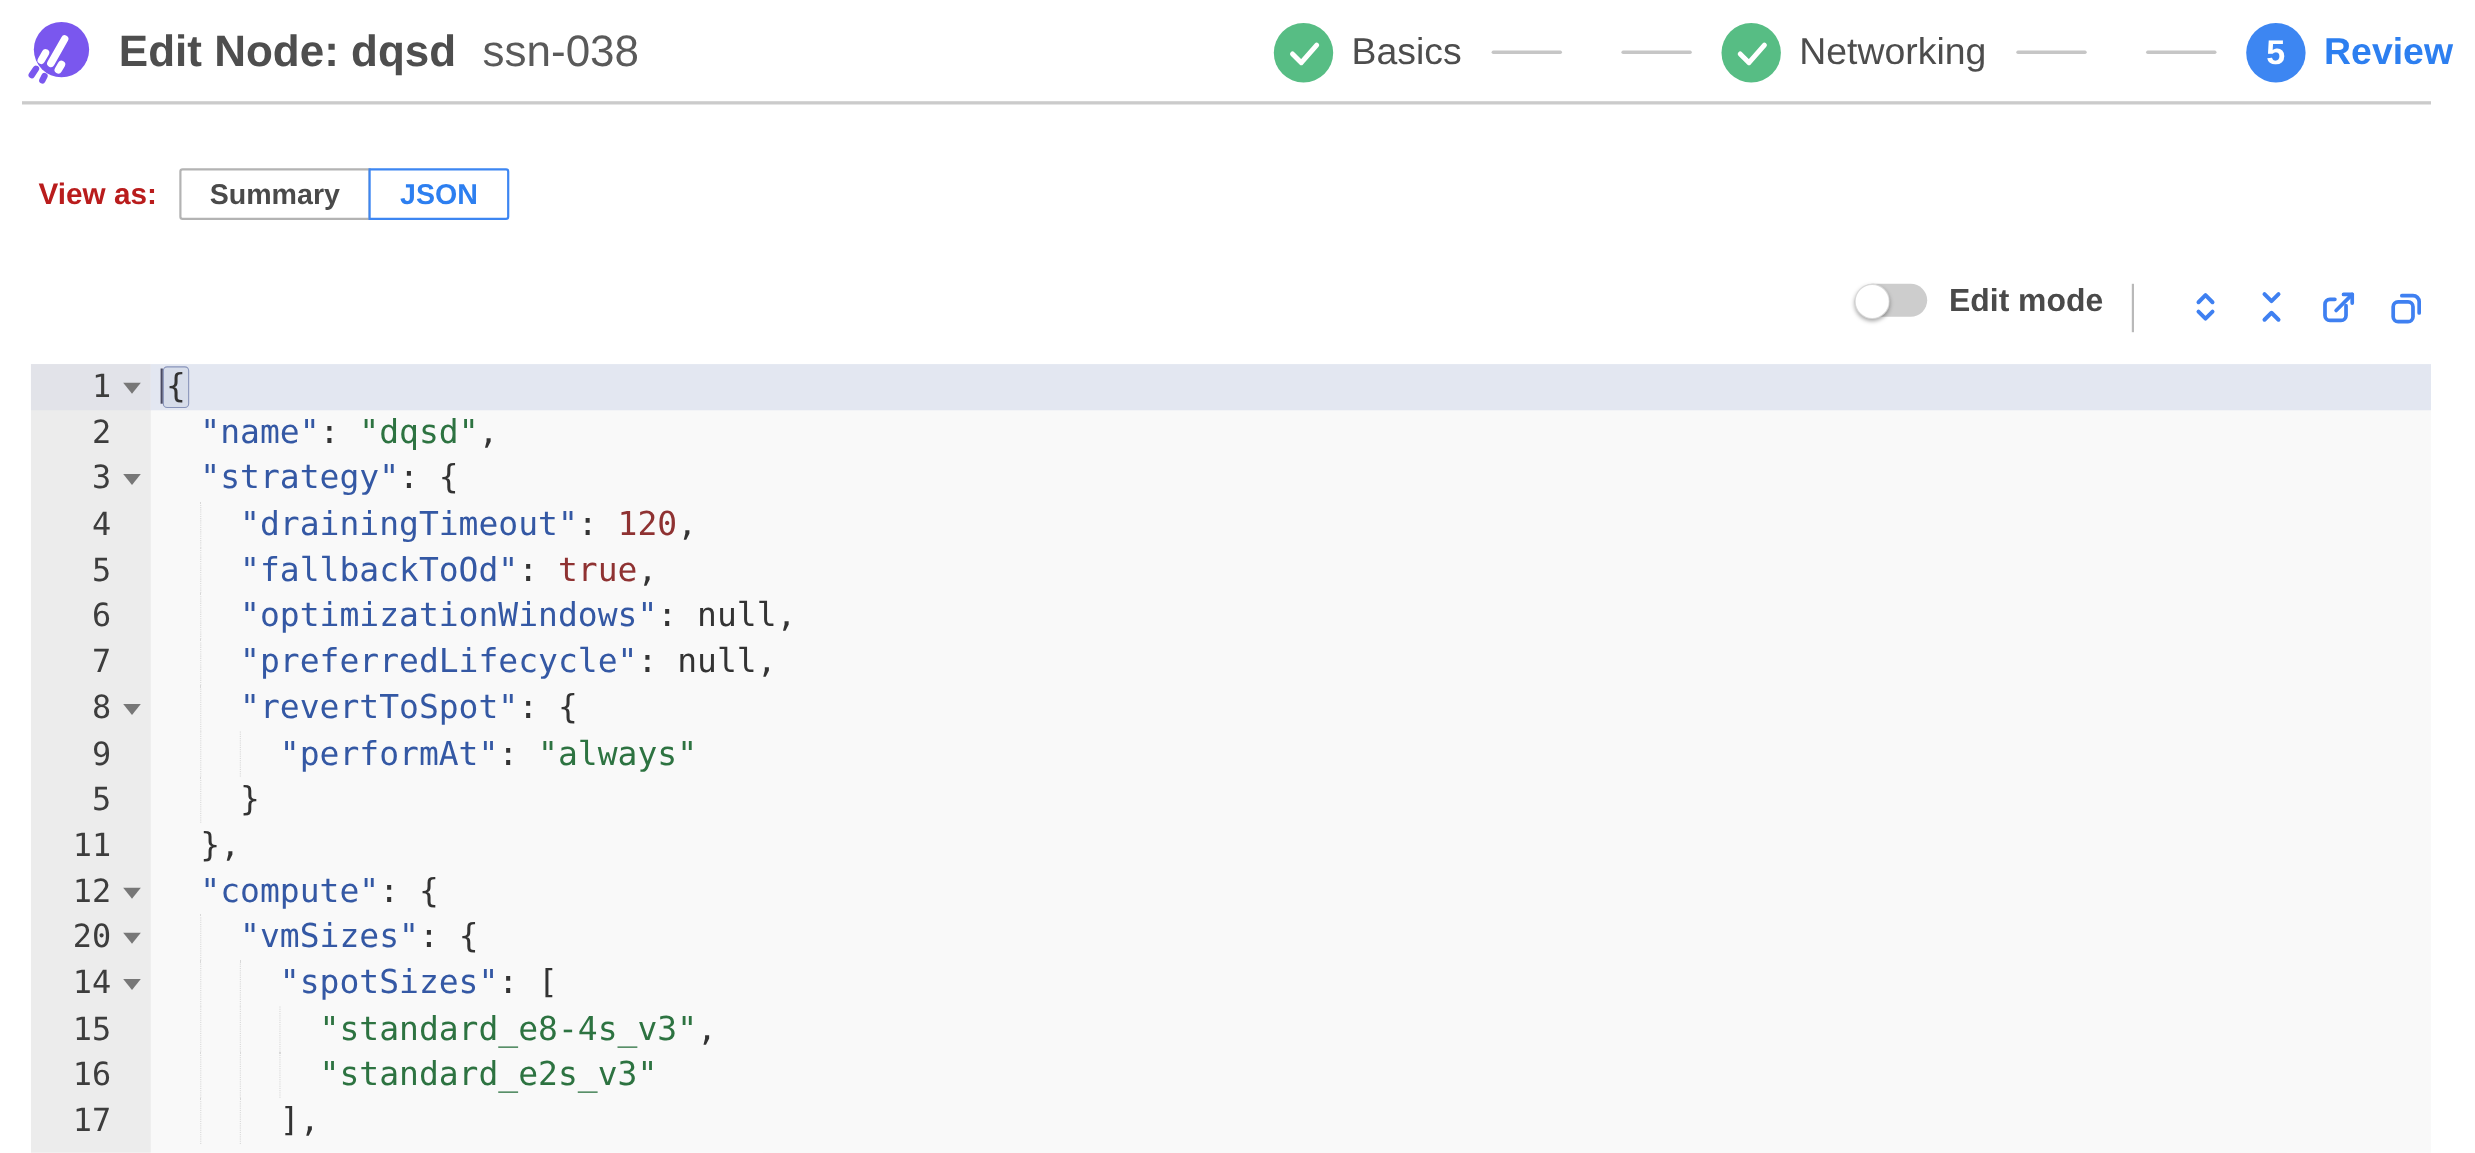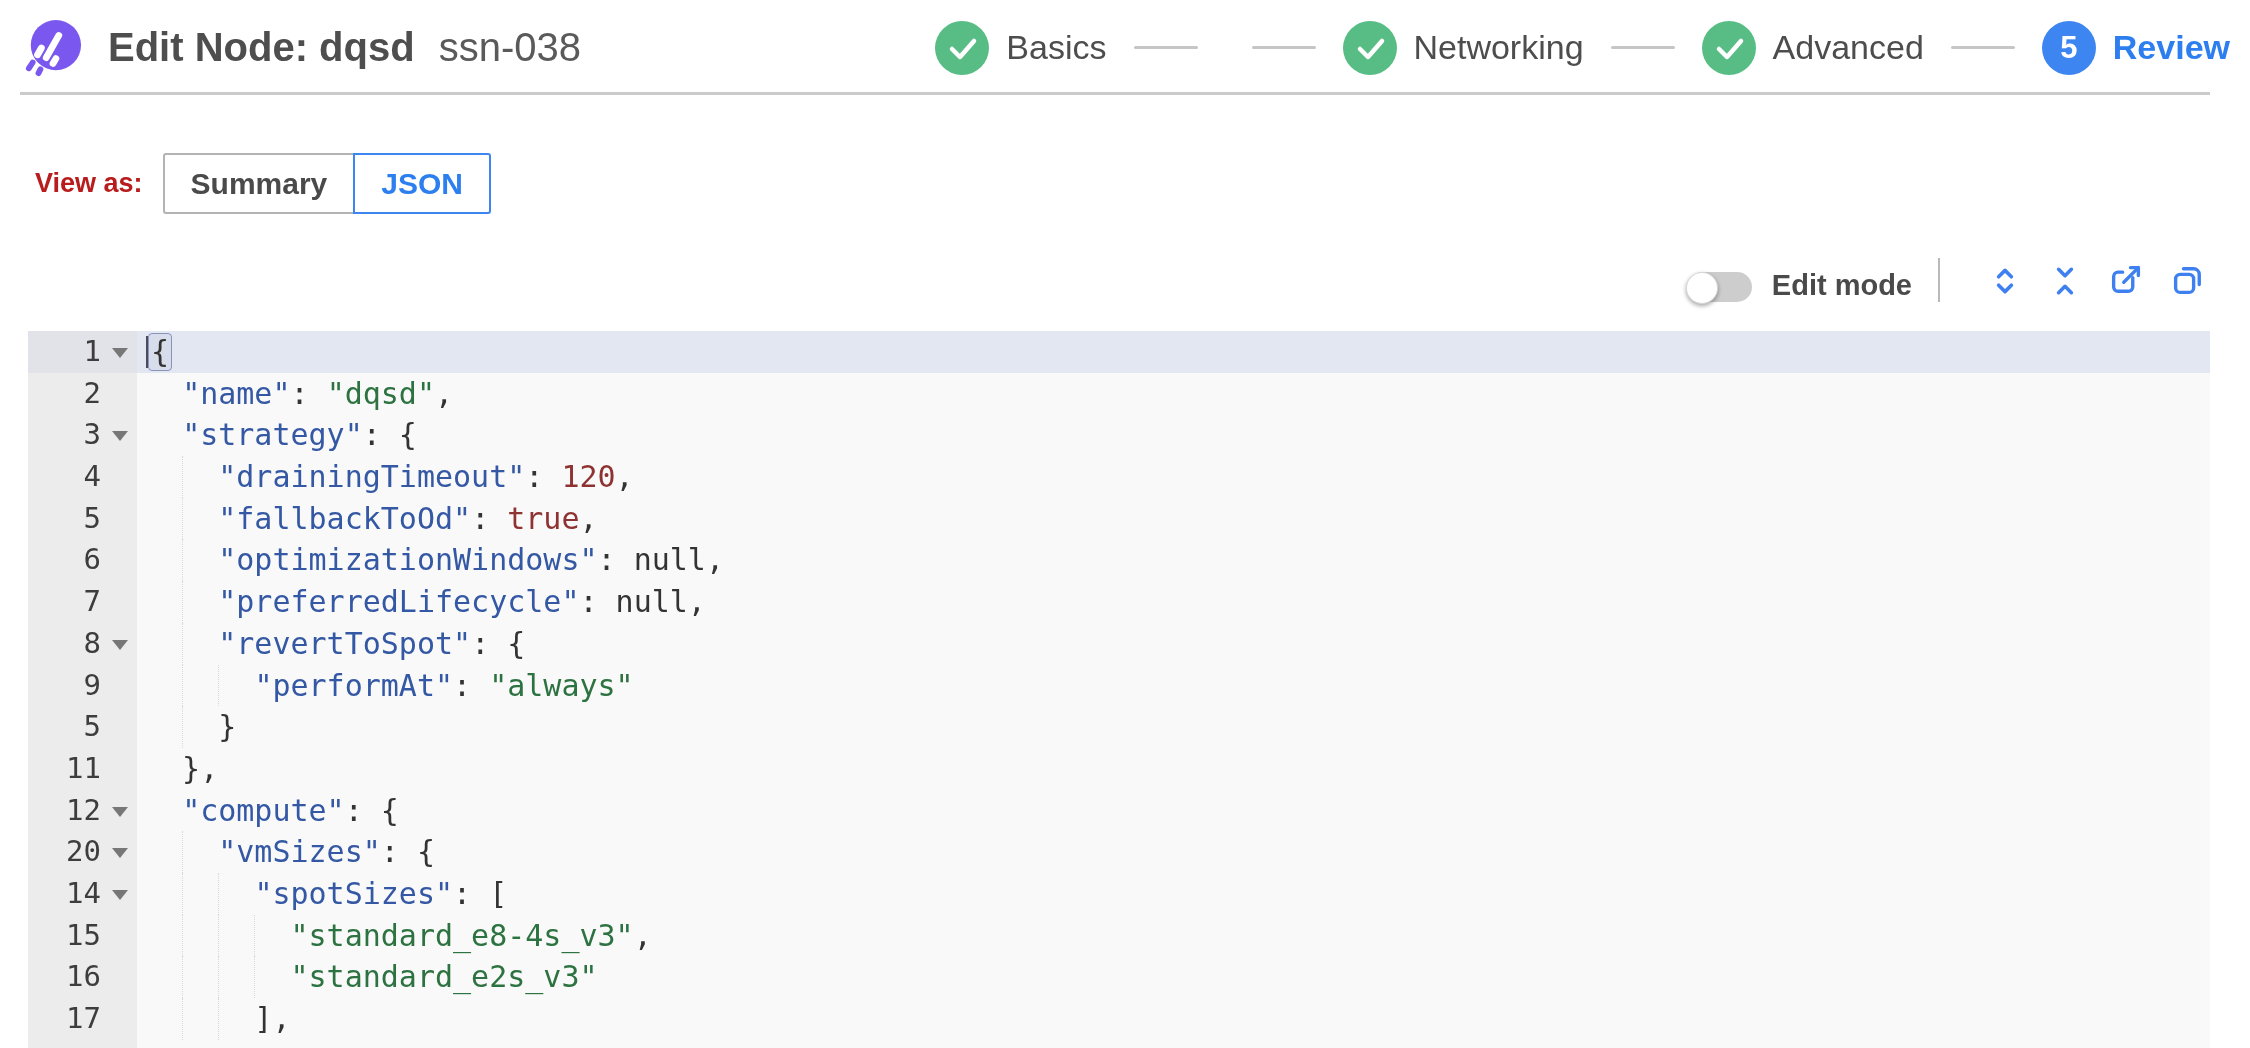--- a/index.html
+++ b/index.html
@@ -20,28 +20,28 @@
                  display:flex; align-items:center; justify-content:center; }
   .step-circle.done { background:#57bd84; }
   .step-circle.current { background:#3d86f2; color:#fff; font-size:31px; font-weight:bold; }
   .step-label { margin-left:17px; font-size:34px; color:#4d4d4d; white-space:nowrap; }
   .step.current .step-label { color:#2d7ff0; font-weight:bold; }
   .step-connector { width:64px; height:3px; background:#c6c6c6; border-radius:2px; margin:0 27px; }
 
   
   .viewas-row { display:flex; align-items:center; margin:58px 0 0 35px; }
   .viewas-label { font-size:27px; font-weight:bold; color:#b91c1c; margin-right:20px; }
-  .seg-btn { height:61px; min-width:128px; padding:0 26px; background:#fff; font-family:inherit;
-             font-size:30px; font-weight:bold; color:#4a4a4a; border:2px solid #b3b3b3; cursor:pointer; }
+  .seg-btn { height:47px; min-width:128px; padding:0 26px; background:#fff; font-family:inherit;
+             font-size:26px; font-weight:bold; color:#4a4a4a; border:2px solid #b3b3b3; cursor:pointer; }
   .seg-btn:first-of-type { border-radius:3px 0 0 3px; }
   .seg-btn + .seg-btn { margin-left:-2px; border-radius:0 3px 3px 0; }
   .seg-btn.active { border-color:#3d86f2; color:#2d7ff0; position:relative; z-index:1; }
 
   
-  .toolbar { position:absolute; top:258px; right:40px; display:flex; align-items:flex-end; }
+  .toolbar { position:absolute; top:258px; right:40px; display:flex; align-items:flex-start; }
   .toggle { position:relative; width:64px; height:30px; border-radius:15px; background:#cdcdcd; cursor:pointer; flex:0 0 auto; }
   .toggle-knob { position:absolute; left:-2px; top:0px; width:32px; height:32px; border-radius:50%;
                  background:#fff; border:1px solid rgba(0,0,0,.15); box-shadow:0 2px 4px rgba(0,0,0,.35); }
   .toggle-label { font-size:29px; font-weight:bold; color:#4a4a4a; margin:0 26px 0 20px; }
   .toolbar-sep { width:2px; height:44px; background:#b9b9b9; margin-right:26px; }
   .icon-btn { background:none; border:none; cursor:pointer; padding:4px; margin-left:18px; line-height:0; }
   .icon-btn svg { display:block; }
 
   
   .editor { position:absolute; left:28px; top:331px; width:2182px; height:717px; background:#f9f9f9;
@@ -96,28 +96,20 @@
       <div class="step-connector"></div>
       <div class="step">
         <div class="step-circle done">
           <svg width="54" height="54" viewBox="0 0 54 54">
             <path d="M17 28 l8 8 l14 -16" fill="none" stroke="#fff" stroke-width="4.5" stroke-linecap="round" stroke-linejoin="round"></path>
           </svg>
         </div>
         <span class="step-label">Networking</span>
       </div>
       <div class="step-connector"></div>
-      <div class="step">
-        <div class="step-circle done">
-          <svg width="54" height="54" viewBox="0 0 54 54">
-            <path d="M17 28 l8 8 l14 -16" fill="none" stroke="#fff" stroke-width="4.5" stroke-linecap="round" stroke-linejoin="round"></path>
-          </svg>
-        </div>
-        <span class="step-label">Advanced</span>
-      </div>
       <div class="step-connector"></div>
       <div class="step current">
         <div class="step-circle current">5</div>
         <span class="step-label">Review</span>
       </div>
     </nav>
   <div class="topbar-divider"></div>
 </header>
 
 <div class="viewas-row">

